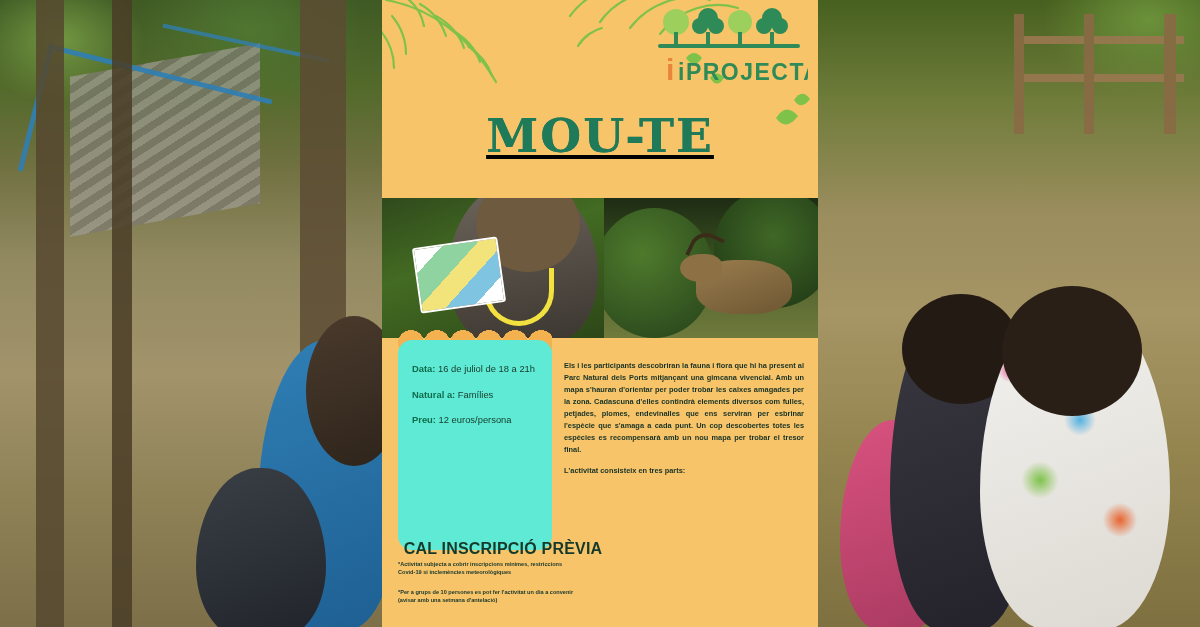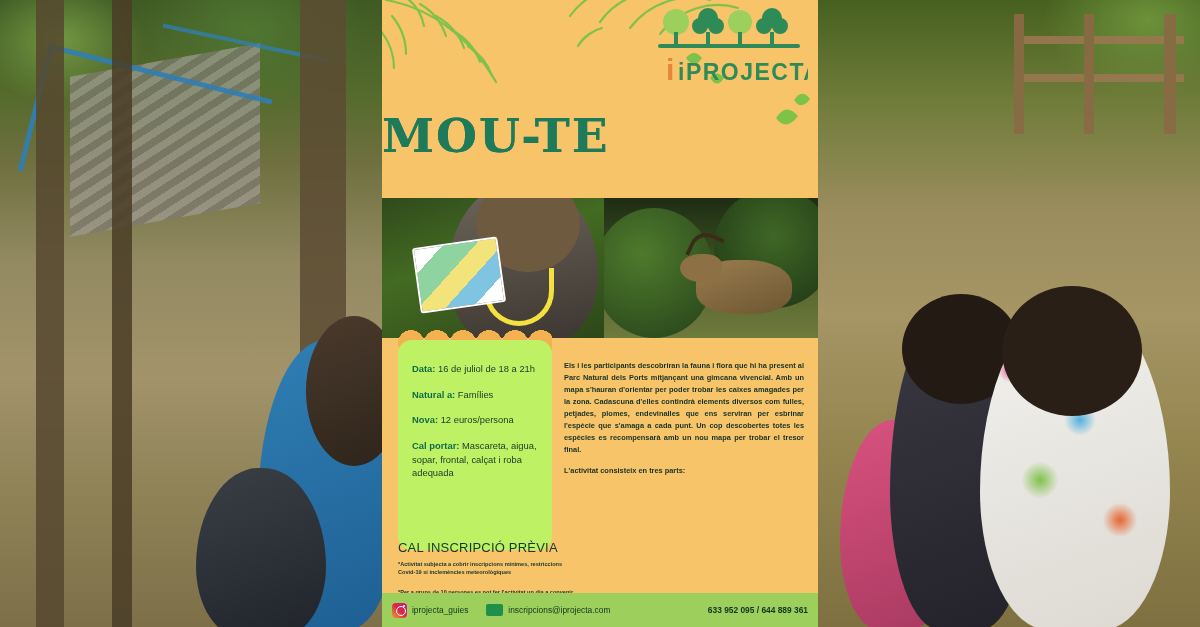--- a/index.html
+++ b/index.html
@@ -99,21 +99,21 @@
     background: #f8c46a;
     overflow: hidden;
   }
 
   
   .leaf-deco { position: absolute; pointer-events: none; }
   .logo {
     position: absolute; right: 10px; top: 4px; width: 160px; height: 86px;
   }
   .title-wrap {
-    position: absolute; left: 0; top: 108px; width: 436px; text-align: left;
+    position: absolute; left: 0; top: 108px; width: 436px; text-align: center; text-decoration: underline;
   }
   .flyer-title {
     font-family: "DejaVu Serif", serif;
     font-size: 47px; font-weight: 700; letter-spacing: 2px;
     color: #1f7a5a;
     -webkit-text-stroke: 0px;
     text-shadow: 0 0 0 #1f7a5a;
   }
 
   
@@ -134,41 +134,41 @@
   }
   .photo-b .bush { position:absolute; left: -10px; top: 10px; width: 120px; height: 130px; border-radius: 50%; background: radial-gradient(circle at 40% 35%, #4e7a2c, #25401a); }
   .photo-b .bush2 { position:absolute; right: -16px; top: -10px; width: 120px; height: 120px; border-radius: 50%; background: radial-gradient(circle at 50% 40%, #3f6726, #1d3414); }
   .photo-b .goat { position:absolute; left: 92px; top: 62px; width: 96px; height: 54px; border-radius: 40% 46% 40% 40%; background: linear-gradient(160deg,#9a7d4e,#6d5632); }
   .photo-b .goat-head { position:absolute; left: 76px; top: 56px; width: 42px; height: 28px; border-radius: 50% 40% 40% 50%; background:#8d7145; }
   .photo-b .horn { position:absolute; left: 86px; top: 34px; width: 30px; height: 30px; border-left: 4px solid #3a2c18; border-top: 4px solid #3a2c18; border-radius: 60% 0 0 0; transform: rotate(25deg); }
 
   
   .info-panel {
     position: absolute; left: 16px; top: 340px; width: 154px; min-height: 210px;
-    background: #bef264;
+    background: #5eead4;
     border-radius: 14px;
     padding: 22px 12px 14px 14px;
   }
   .scallop {
     position: absolute; left: 16px; top: 330px; width: 154px; height: 22px;
     background:
       radial-gradient(circle 13px at 13px 13px, #f4b14f 98%, transparent 100%),
       radial-gradient(circle 13px at 39px 13px, #f4b14f 98%, transparent 100%),
       radial-gradient(circle 13px at 65px 13px, #f4b14f 98%, transparent 100%),
       radial-gradient(circle 13px at 91px 13px, #f4b14f 98%, transparent 100%),
       radial-gradient(circle 13px at 117px 13px, #f4b14f 98%, transparent 100%),
       radial-gradient(circle 13px at 143px 13px, #f4b14f 98%, transparent 100%);
   }
   .info-line { font-size: 9.4px; line-height: 1.45; color: #173a2a; margin-bottom: 12px; }
   .info-line b { color: #0f6b4a; }
   .info-panel.green-text b { font-weight: 700; }
 
   .inscripcio {
     position: absolute; left: 16px; top: 540px; width: 210px;
-    font-size: 13px; font-weight: 400; color: #15392a; letter-spacing: .2px;
+    font-size: 16px; font-weight: 700; color: #15392a; letter-spacing: .2px; text-align: center;
   }
   .fineprint {
     position: absolute; left: 16px; top: 560px; width: 165px;
     font-size: 5.6px; line-height: 1.5; color: #14352a; font-weight: 700;
   }
   .fineprint2 {
     position: absolute; left: 16px; top: 588px; width: 190px;
     font-size: 5.6px; line-height: 1.5; color: #14352a; font-weight: 700;
   }
 
@@ -304,46 +304,31 @@
     <div class="info-panel green-text">
       <div class="info-line">
         <b>Data:</b>
         <span>16 de juliol de 18 a 21h</span>
       </div>
       <div class="info-line">
         <b>Natural a:</b>
         <span>Famílies</span>
       </div>
       <div class="info-line">
-        <b>Nova:</b>
+        <b>Preu:</b>
         <span>12 euros/persona</span>
-      </div>
-      <div class="info-line">
-        <b>Cal portar:</b>
-        <span>Mascareta, aigua, sopar, frontal, calçat i roba adequada</span>
       </div>
     </div>
 
     <div class="inscripcio">CAL INSCRIPCIÓ PRÈVIA</div>
     <div class="fineprint">*Activitat subjecta a cobrir inscripcions mínimes, restriccions Covid-19 si inclemències meteorològiques</div>
     <div class="fineprint2">*Per a grups de 10 persones es pot fer l'activitat un dia a convenir (avisar amb una setmana d'antelació)</div>
 
     <div class="body-col">
       <p>Els i les participants descobriran la fauna i flora que hi ha present al Parc Natural dels Ports mitjançant una gimcana vivencial. Amb un mapa s'hauran d'orientar per poder trobar les caixes amagades per la zona. Cadascuna d'elles contindrà elements diversos com fulles, petjades, plomes, endevinalles que ens serviran per esbrinar l'espècie que s'amaga a cada punt. Un cop descobertes totes les espècies es recompensarà amb un nou mapa per trobar el tresor final.</p>
       <p>L'activitat consisteix en tres parts:</p>
       <ul>
       </ul>
     </div>
 
-    <div class="footer">
-      <div class="item">
-        <span class="ig-icon"></span>
-        <span>iprojecta_guies</span>
-      </div>
-      <div class="item" style="margin-left:10px;">
-        <span class="mail-icon"></span>
-        <span>inscripcions@iprojecta.com</span>
-      </div>
-      <div class="phones">633 952 095 / 644 889 361</div>
-    </div>
 
   </div>
 </div>
 
 </body></html>

